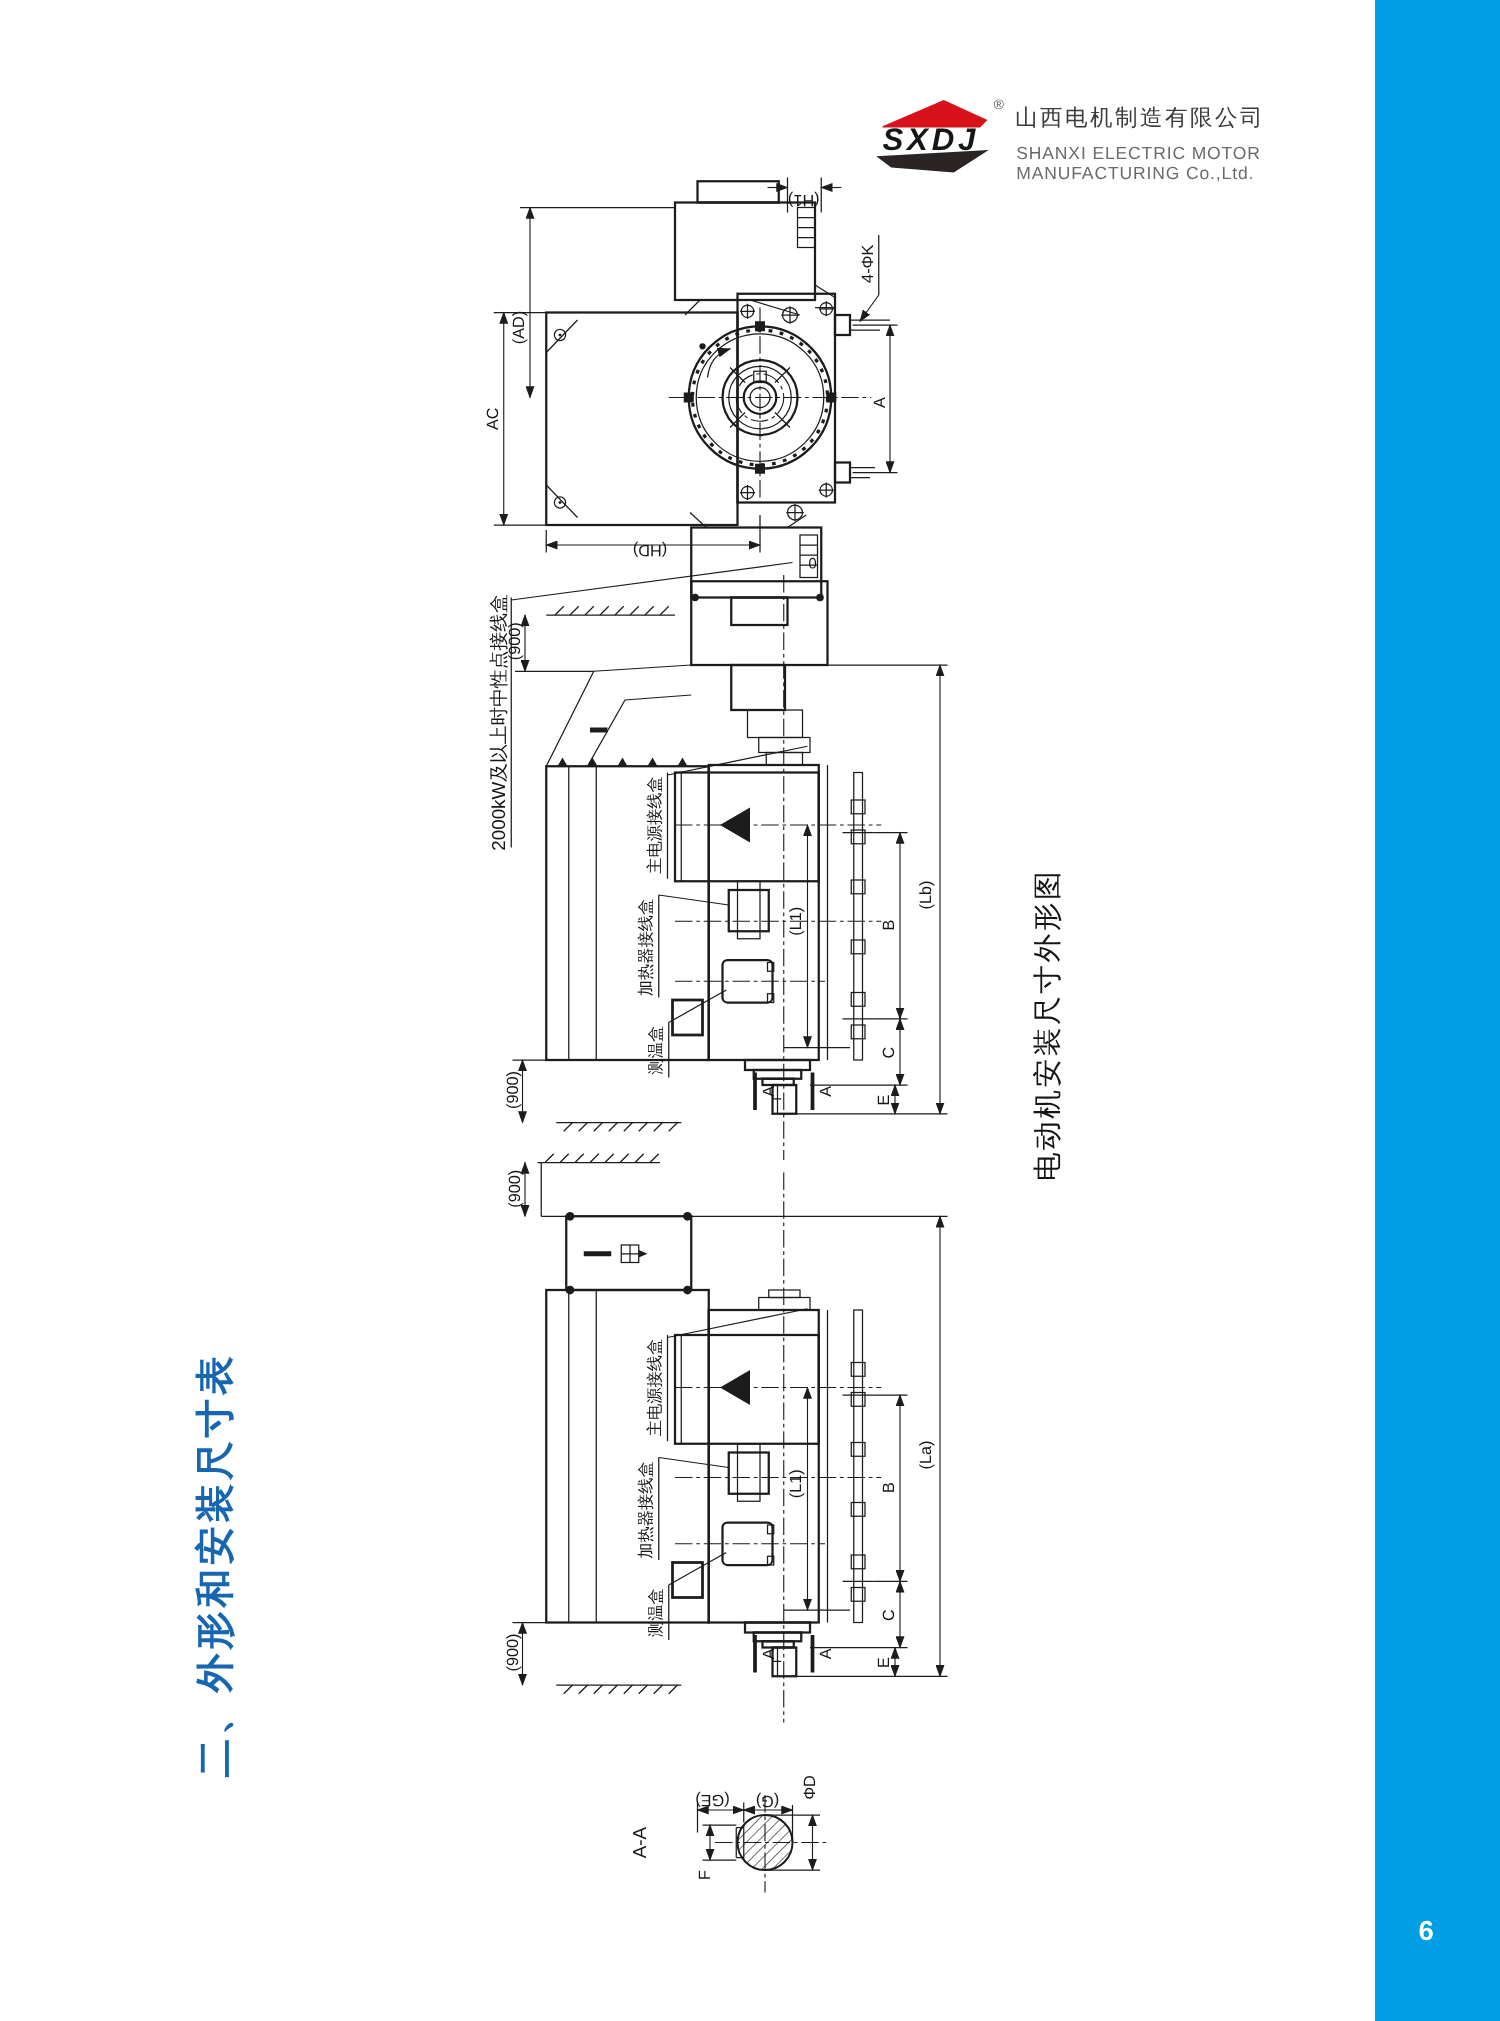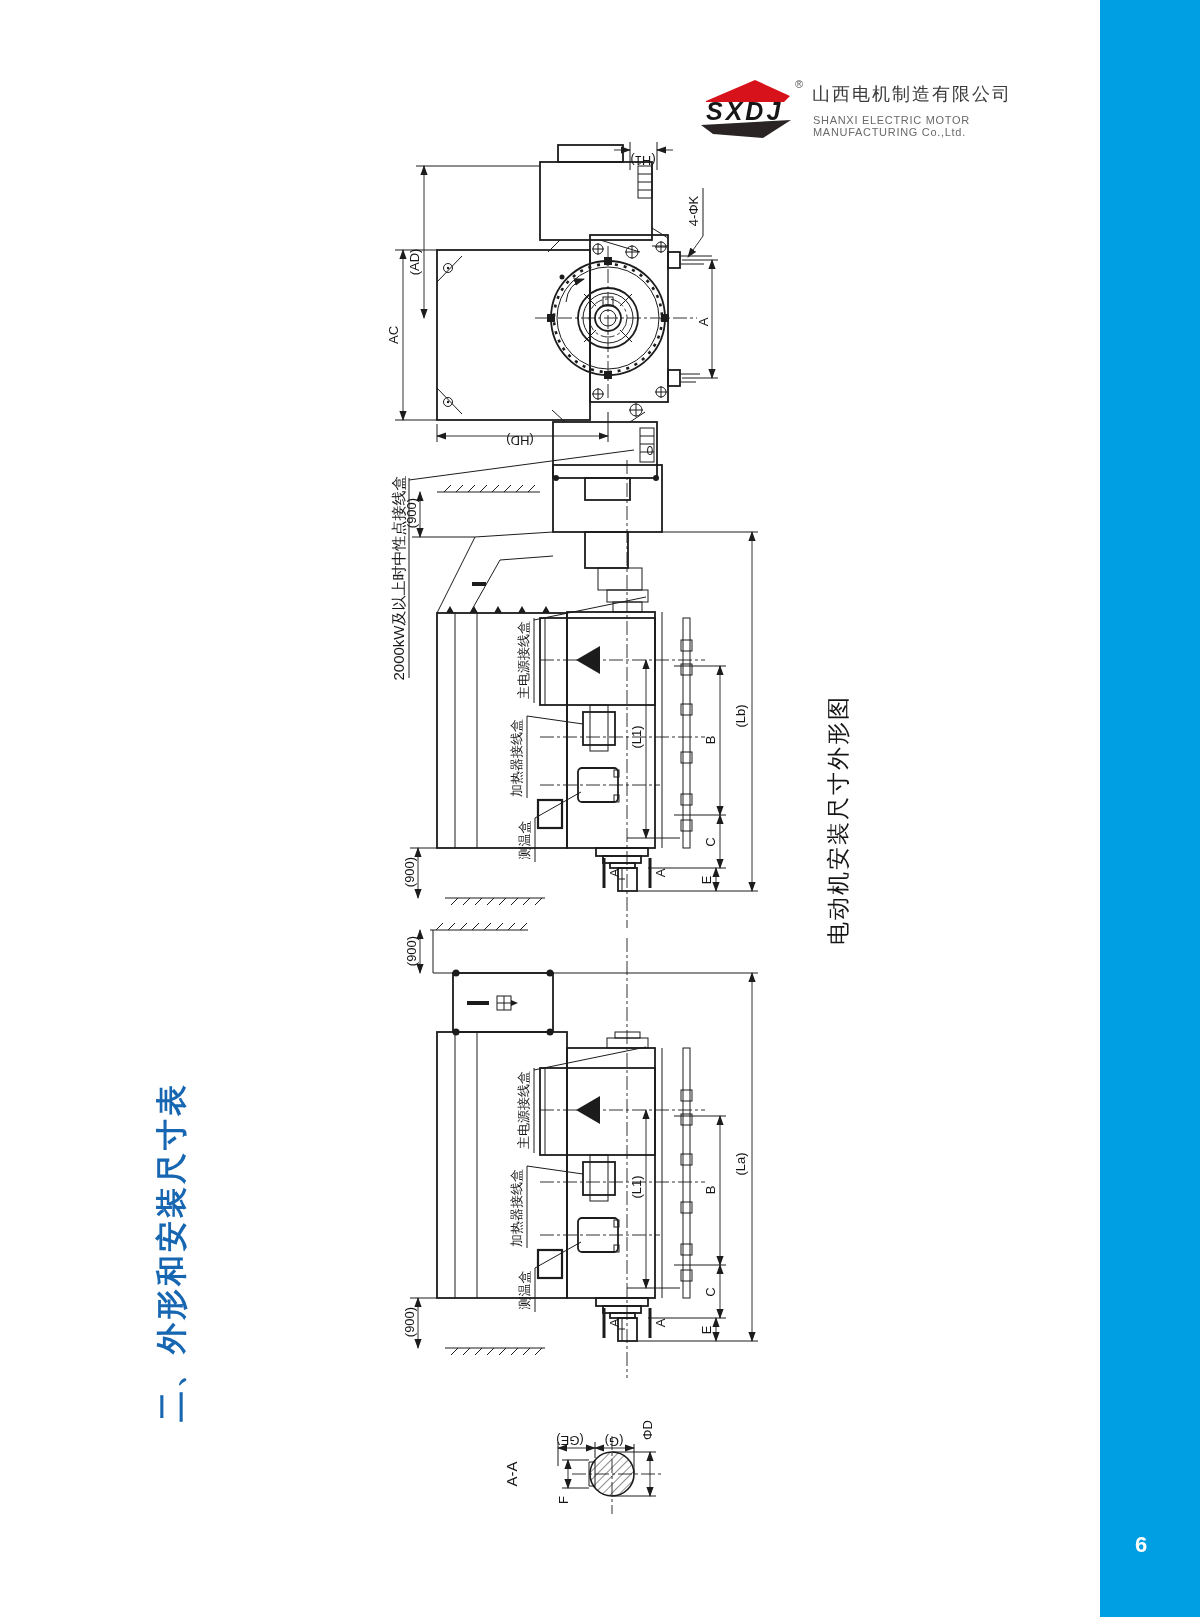--- a/index.html
+++ b/index.html
@@ -11,21 +11,21 @@
   html,body{margin:0;padding:0;background:#e8e8e8;font-family:"Liberation Sans",sans-serif;}
   .page{position:relative;width:1200px;height:1617px;background:#ffffff;overflow:hidden;margin:0 auto;}
   .bluebar{position:absolute;left:1100px;top:0;width:100px;height:1617px;background:var(--accent);}
   .pagenum{position:absolute;left:1100px;top:1532px;width:82px;text-align:center;color:#ffffff;
            font-size:22px;font-weight:bold;}
   .vtext{position:absolute;white-space:nowrap;transform:translate(-50%,-50%) rotate(-90deg);}
   .section-title{left:172px;top:1252px;font-size:31px;font-weight:bold;letter-spacing:3px;color:var(--title-blue);}
   .figure-caption{left:838px;top:820px;font-size:23px;letter-spacing:2px;color:#151515;}
   .logo{position:absolute;left:698px;top:70px;width:380px;height:70px;}
   .logo .cn{position:absolute;left:114px;top:12px;font-size:18px;font-weight:normal;letter-spacing:2px;color:#3b3b3b;}
-  .logo .en{position:absolute;left:115px;top:44px;font-size:11px;letter-spacing:0.7px;color:#6a6a6a;}
+  .logo .en{position:absolute;left:115px;top:44px;font-size:14px;letter-spacing:0.7px;color:#6a6a6a;}
   .logo .reg{position:absolute;left:97px;top:8px;font-size:11px;color:#555;}
   svg.drawings{position:absolute;left:0;top:0;}
   svg text{font-family:"Liberation Sans",sans-serif;fill:#161616;}
   .o{fill:none;stroke:var(--line);stroke-width:1.8;}
   .t{fill:none;stroke:var(--line);stroke-width:1;}
   .w4{fill:none;stroke:var(--line);stroke-width:4;}
   .w3{fill:none;stroke:var(--line);stroke-width:3;}
   .cl{fill:none;stroke:var(--line);stroke-width:0.9;stroke-dasharray:14 3 3 3;}
   .d{fill:none;stroke:var(--line);stroke-width:0.9;}
   .f{fill:var(--line);stroke:none;}

